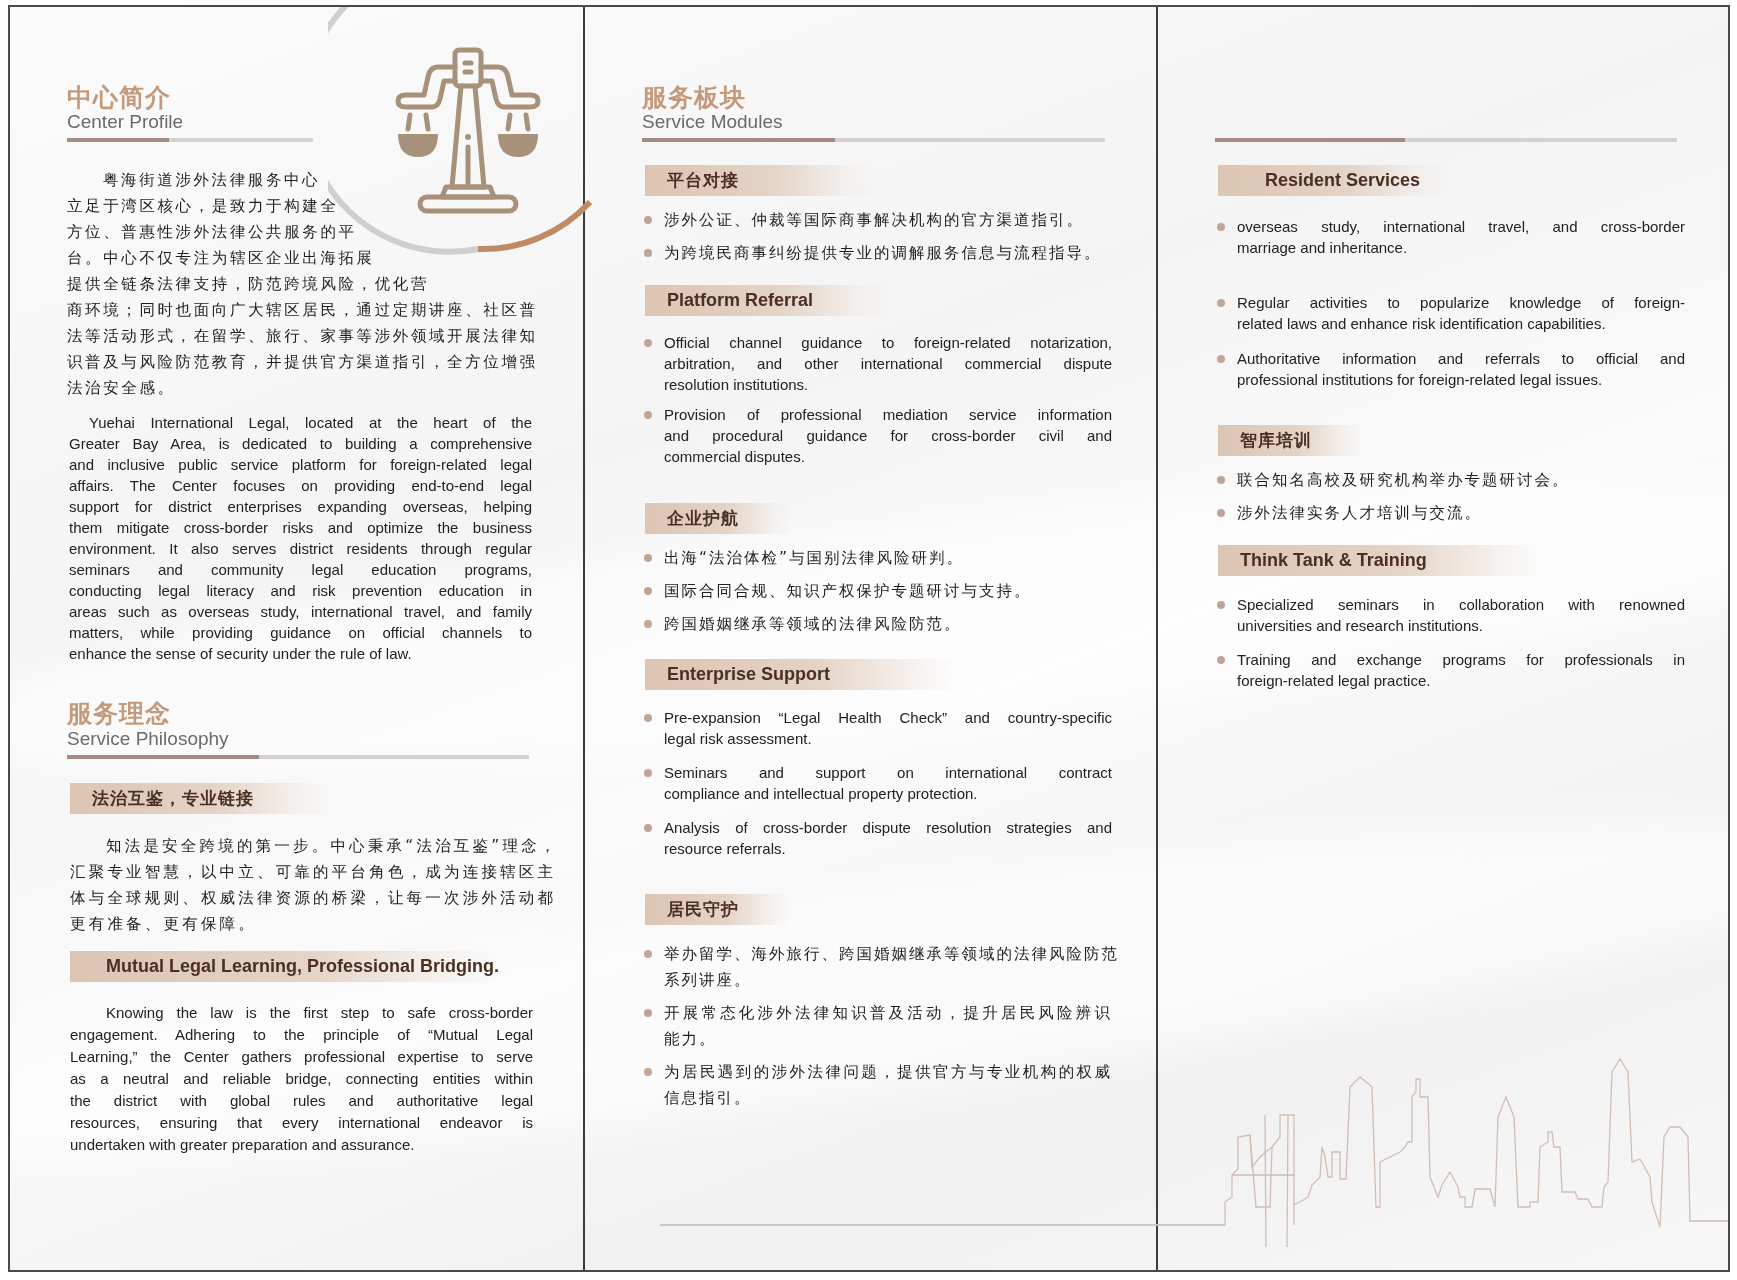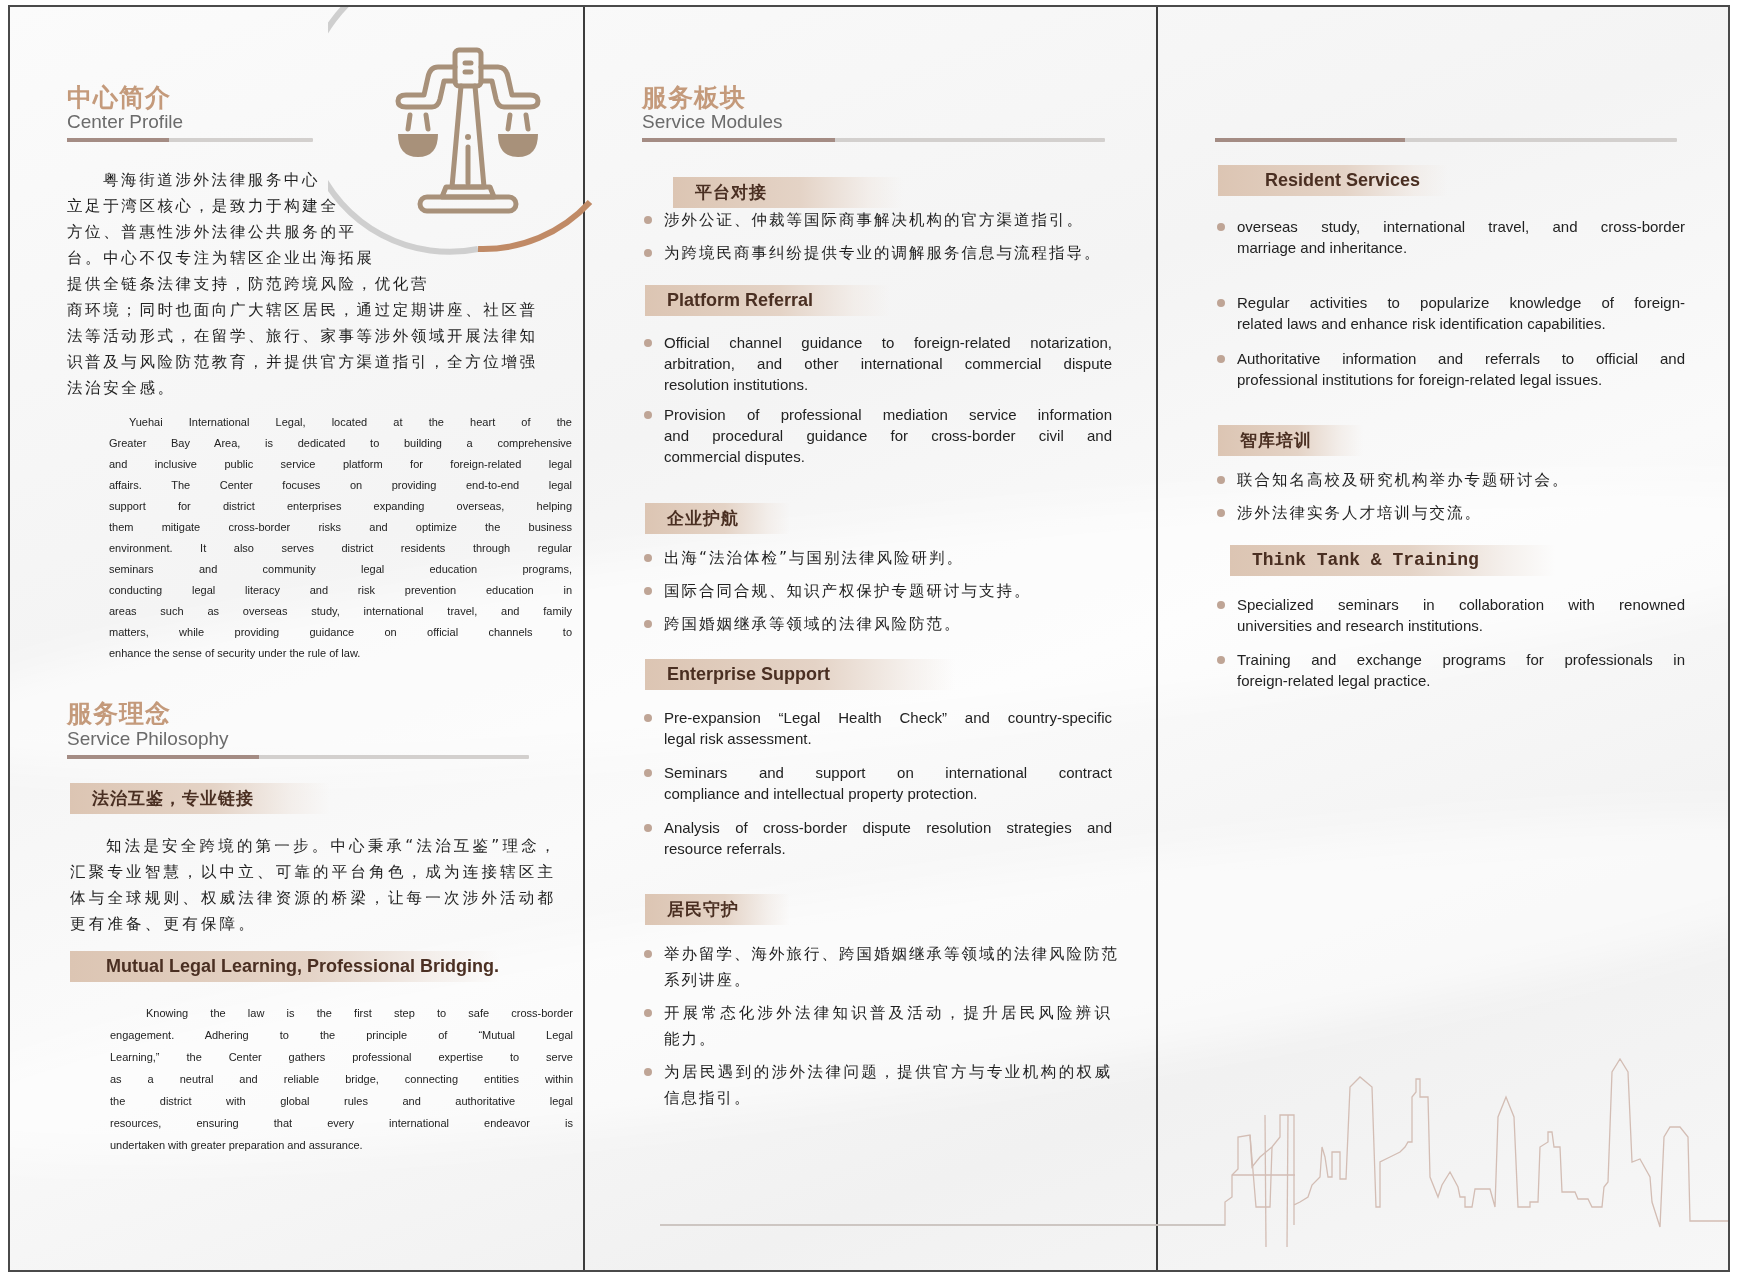--- a/index.html
+++ b/index.html
@@ -40,22 +40,22 @@
     font-family: "Liberation Sans", sans-serif;
   }
   .tag.cn { font-family: "DejaVu Sans", sans-serif; font-size: 17px; letter-spacing: 1px; }
 
   .para-cn {
     position: absolute; font-size: 15.5px; line-height: 26px; letter-spacing: 2.6px; color: #1f1f1f;
     font-family: "DejaVu Sans", sans-serif;
   }
   .para-cn .line { display: block; white-space: nowrap; }
   .para-en {
-    position: absolute; font-size: 11px; line-height: 21px; color: #222;
-    text-align: justify; font-family: "Liberation Sans", sans-serif; margin-left: 40px;
+    position: absolute; font-size: 15px; line-height: 21px; color: #222;
+    text-align: justify; font-family: "Liberation Sans", sans-serif;
   }
   .para-en .line { display: block; white-space: nowrap; text-align: justify; text-align-last: justify; }
   .para-en .line.last { text-align-last: left; }
 
   .bullet { position: absolute; left: 0; right: 0; }
   .bullet .dot {
     position: absolute; left: 2px; width: 8px; height: 8px; border-radius: 50%; background: #bfa596;
   }
   .bullet .txt { position: absolute; left: 22px; right: 0; }
   .bullet.cn .txt { font-size: 15.5px; line-height: 26px; letter-spacing: 2px; color: #1f1f1f; font-family: "DejaVu Sans", sans-serif; }
@@ -159,21 +159,21 @@
     </div>
   </div>
 
   <div class="col col-2">
     <div class="h-cn" style="top:74px;">服务板块</div>
     <div class="h-en" style="top:104px;">Service Modules</div>
     <div class="rule" style="top:131px; width:463px;">
         <div class="accent" style="width:193px;"></div>
       </div>
 
-    <div class="tag cn" style="top:170px; left:3px; width:230px;margin-left:28px;">平台对接</div>
+    <div class="tag cn" style="top:158px; left:3px; width:230px;">平台对接</div>
     <div class="bullet cn" style="top:200px;">
       <span class="dot" style="top:9px;"></span>
       <div class="txt">
           <span class="line last">涉外公证、仲裁等国际商事解决机构的官方渠道指引。</span>
         </div>
     </div>
     <div class="bullet cn" style="top:233px;">
       <span class="dot" style="top:9px;"></span>
       <div class="txt">
           <span class="line last">为跨境民商事纠纷提供专业的调解服务信息与流程指导。</span>
@@ -300,21 +300,21 @@
           <span class="line last">联合知名高校及研究机构举办专题研讨会。</span>
         </div>
     </div>
     <div class="bullet cn" style="top:493px;">
       <span class="dot" style="top:9px;"></span>
       <div class="txt">
           <span class="line last">涉外法律实务人才培训与交流。</span>
         </div>
     </div>
 
-    <div class="tag" style="top:538px; left:15px; width:325px;font-family:Liberation Mono, monospace;">Think Tank &amp; Training</div>
+    <div class="tag" style="top:538px; left:3px; width:325px;">Think Tank &amp; Training</div>
     <div class="bullet en" style="top:587px;">
       <span class="dot" style="top:7px;"></span>
       <div class="txt">
         <span class="line">Specialized seminars in collaboration with renowned</span>
         <span class="line last">universities and research institutions.</span>
       </div>
     </div>
     <div class="bullet en" style="top:642px;">
       <span class="dot" style="top:7px;"></span>
       <div class="txt">

